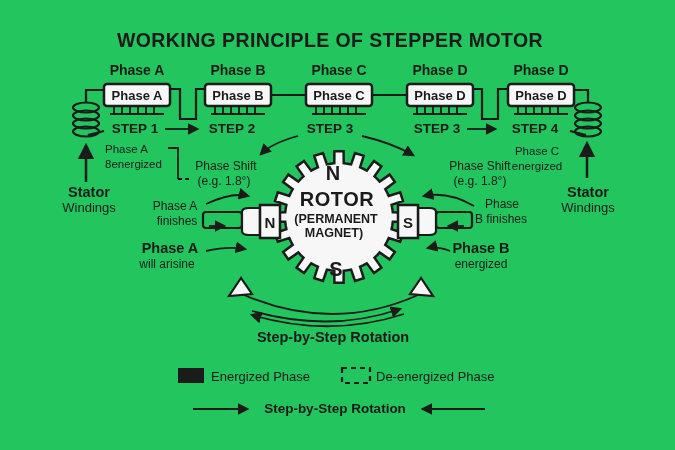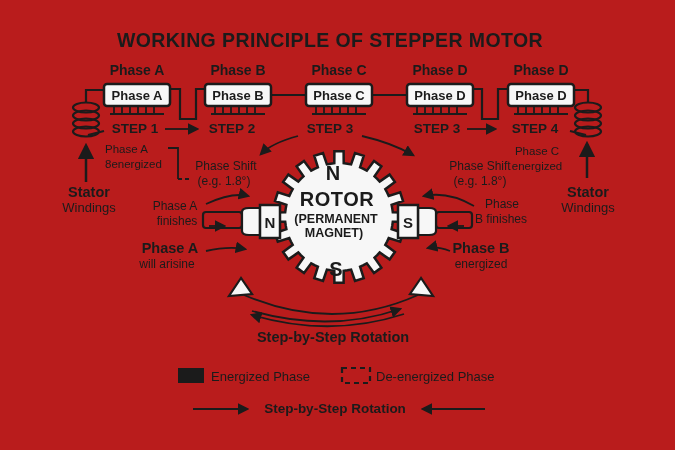--- a/index.html
+++ b/index.html
@@ -1,16 +1,16 @@
 <!DOCTYPE html>
 <html><head>
 <meta charset="utf-8">
 <style>
   html,body{margin:0;padding:0;background:#f7f7f7;}
-  .stage{width:675px;height:450px;background:#b91c1c;overflow:hidden;}
+  .stage{width:675px;height:450px;background:#22c55e;overflow:hidden;}
   svg{font-family:"Liberation Sans","DejaVu Sans",sans-serif;}
   svg text{fill:#1b1b1b;}
   .t-title{font-size:19.5px;font-weight:bold;letter-spacing:.4px;}
   .t-phase-top{font-size:14px;font-weight:bold;}
   .t-box{font-size:13px;font-weight:bold;}
   .t-step{font-size:13.5px;font-weight:bold;}
   .t-ann{font-size:11.5px;}
   .t-ann2{font-size:12px;}
   .t-stator{font-size:14.5px;font-weight:bold;}
   .t-windings{font-size:13px;}

